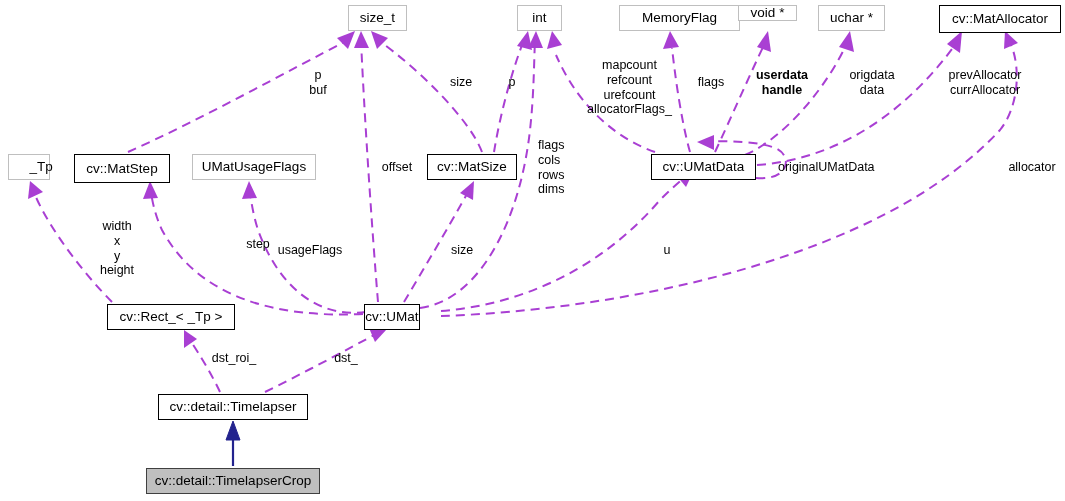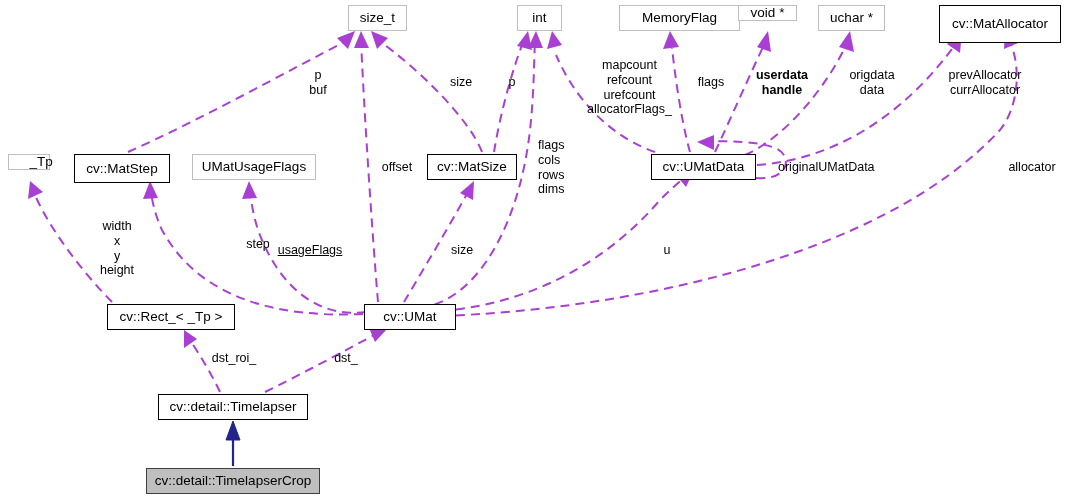--- a/index.html
+++ b/index.html
@@ -195,25 +195,25 @@
   </div>
 
   <div class="node-box gray-border" style="left:738px;top:5px;width:59px;height:16px;">
     <span>void *</span>
   </div>
 
   <div class="node-box gray-border" style="left:818px;top:5px;width:67px;height:26px;">
     <span>uchar *</span>
   </div>
 
-  <div class="node-box black-border" style="left:939px;top:5px;width:122px;height:38px;justify-content:center;">
+  <div class="node-box black-border" style="left:939px;top:5px;width:122px;height:28px;justify-content:center;">
     <span>cv::MatAllocator</span>
   </div>
 
-  <div class="node-box gray-border" style="left:8px;top:154px;width:42px;height:16px;padding-left:24px;">
+  <div class="node-box gray-border" style="left:8px;top:154px;width:42px;height:26px;padding-left:24px;">
     <span>_Tp</span>
   </div>
 
   <div class="node-box black-border" style="left:74px;top:154px;width:96px;height:29px;">
     <span>cv::MatStep</span>
   </div>
 
   <div class="node-box gray-border" style="left:192px;top:154px;width:124px;height:26px;">
     <span>UMatUsageFlags</span>
   </div>
@@ -223,21 +223,21 @@
   </div>
 
   <div class="node-box black-border" style="left:651px;top:154px;width:105px;height:26px;">
     <span>cv::UMatData</span>
   </div>
 
   <div class="node-box black-border" style="left:107px;top:304px;width:128px;height:26px;">
     <span>cv::Rect_&lt; _Tp &gt;</span>
   </div>
 
-  <div class="node-box black-border" style="left:364px;top:304px;width:92px;height:26px;">
+  <div class="node-box black-border" style="left:364px;top:304px;width:56px;height:26px;">
     <span>cv::UMat</span>
   </div>
 
   <div class="node-box black-border" style="left:158px;top:394px;width:150px;height:26px;">
     <span>cv::detail::Timelapser</span>
   </div>
 
   <div class="node-box focus-node" style="left:146px;top:468px;width:174px;height:26px;">
     <span>cv::detail::TimelapserCrop</span>
   </div>
@@ -276,21 +276,21 @@
 
   <div class="edge-label" style="left:1000px;top:160px;width:64px;">allocator</div>
 
   <div class="edge-label" style="left:90px;top:219px;width:54px;">width
 x
 y
 height</div>
 
   <div class="edge-label" style="left:216px;top:237px;width:36px;margin-left:24px;">step</div>
 
-  <div class="edge-label" style="left:266px;top:243px;width:88px;text-decoration:underline;">usageFlags</div>
+  <div class="edge-label" style="left:266px;top:243px;width:88px;">usageFlags</div>
 
   <div class="edge-label" style="left:444px;top:243px;width:36px;">size</div>
 
   <div class="edge-label" style="left:659px;top:243px;width:16px;">u</div>
 
   <div class="edge-label" style="left:206px;top:351px;width:56px;">dst_roi_</div>
 
   <div class="edge-label" style="left:328px;top:351px;width:36px;">dst_</div>
 
 </div>

